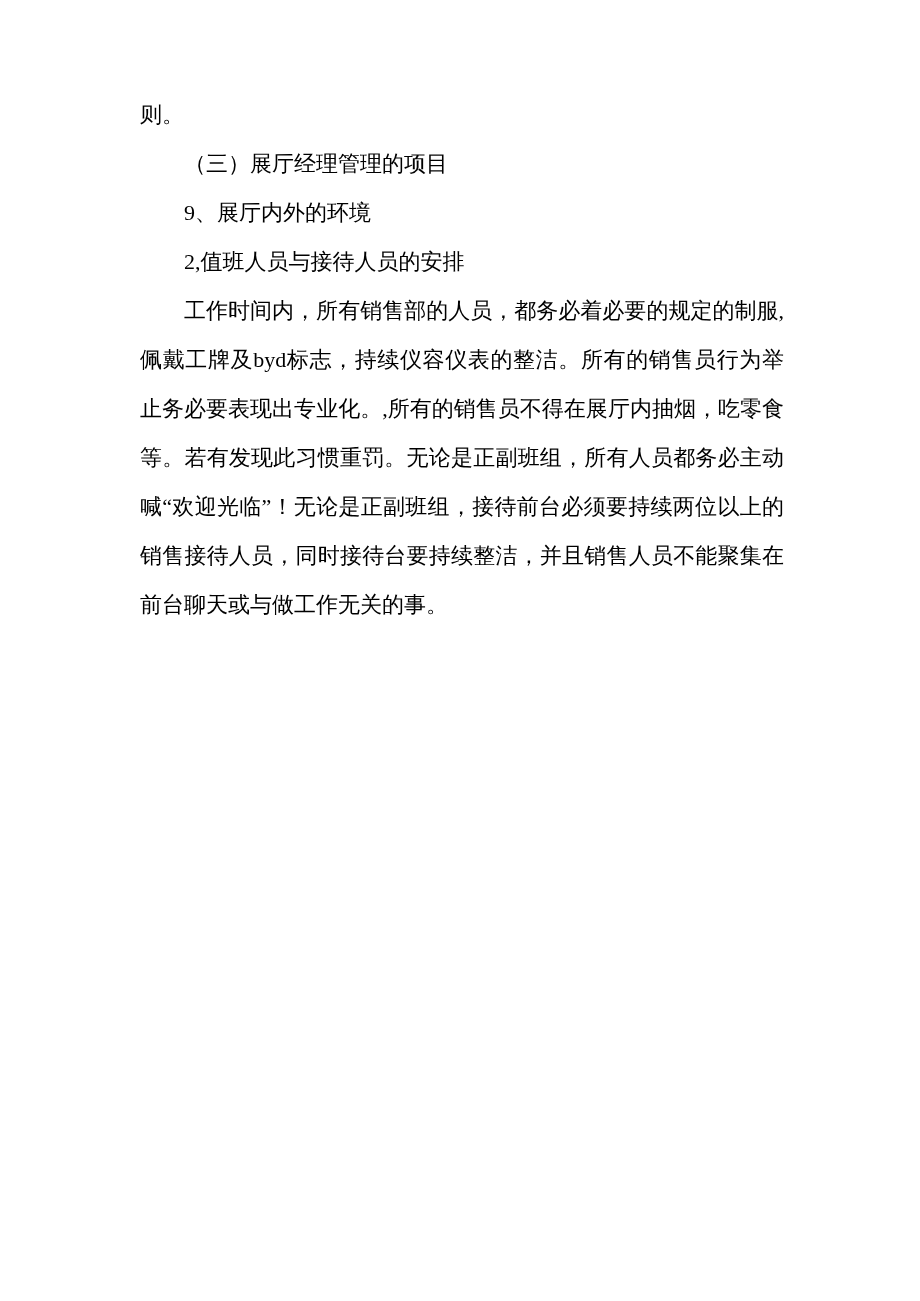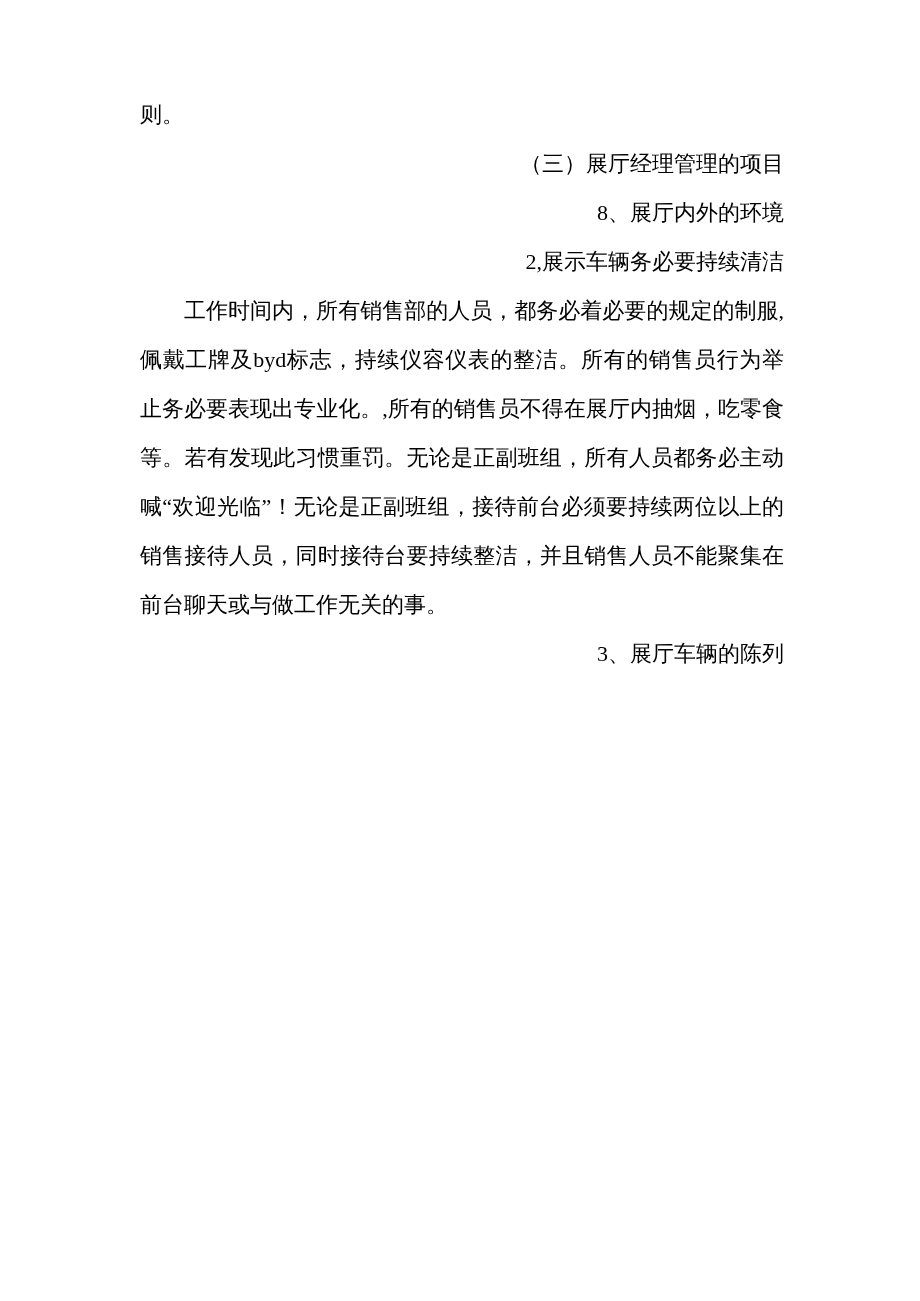--- a/index.html
+++ b/index.html
@@ -28,29 +28,28 @@
     padding: 0;
     text-align: justify;
     word-break: break-all;
   }
   .block.continuation {
     text-indent: 0;
     text-align: left;
   }
   .block.heading {
     text-indent: 2em;
-    text-align: right;
+    text-align: left;
   }
   .block.paragraph {
     text-indent: 2em;
   }
 </style>
 </head>
 <body>
 
 <div class="page">
   <p class="block continuation">则。</p>
   <p class="block heading">（三）展厅经理管理的项目</p>
-  <p class="block heading">8、展厅内外的环境</p>
-  <p class="block heading">2,展示车辆务必要持续清洁</p>
+  <p class="block heading">9、展厅内外的环境</p>
+  <p class="block heading">2,值班人员与接待人员的安排</p>
   <p class="block paragraph">工作时间内，所有销售部的人员，都务必着必要的规定的制服,佩戴工牌及byd标志，持续仪容仪表的整洁。所有的销售员行为举止务必要表现出专业化。,所有的销售员不得在展厅内抽烟，吃零食等。若有发现此习惯重罚。无论是正副班组，所有人员都务必主动喊“欢迎光临”！无论是正副班组，接待前台必须要持续两位以上的销售接待人员，同时接待台要持续整洁，并且销售人员不能聚集在前台聊天或与做工作无关的事。</p>
-  <p class="block heading">3、展厅车辆的陈列</p>
 </div>
 
 </body></html>

